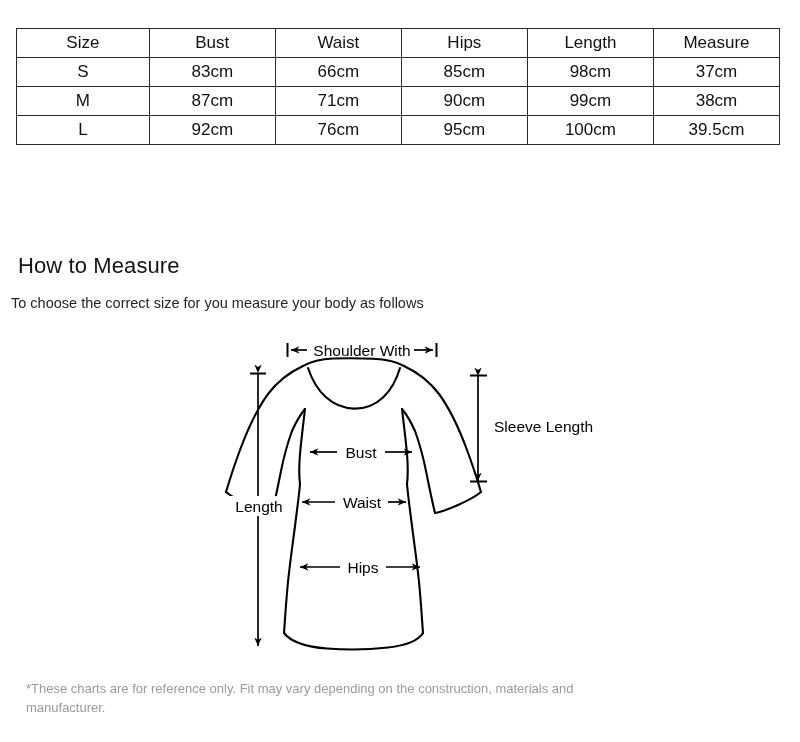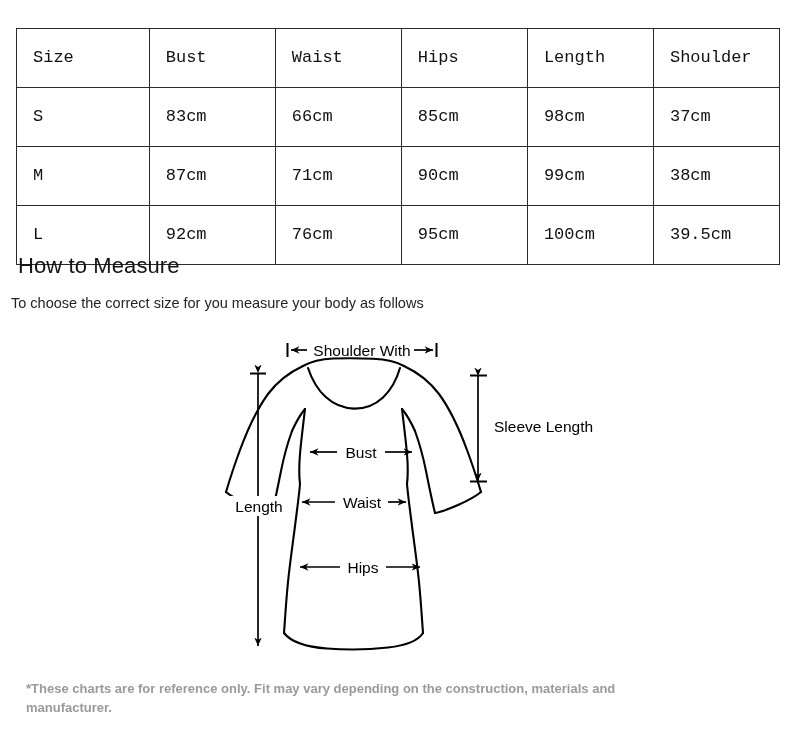--- a/index.html
+++ b/index.html
@@ -25,28 +25,28 @@
     width: 764px;
   }
   table.size-table {
     border-collapse: collapse;
     width: 100%;
     table-layout: fixed;
   }
   table.size-table th,
   table.size-table td {
     border: 1px solid #2a2a2a;
-    text-align: left;
+    text-align: center;
     font-size: 17px;
     font-weight: 400;
     color: #111111;
     height: 26px;
     line-height: 26px;
-    padding: 16px;
-    font-family: Liberation Mono, monospace;
+    padding: 1px;
+    font-family: Liberation Sans, sans-serif;
     background: #ffffff;
     white-space: nowrap;
   }
   table.size-table th {
     font-weight: 400;
   }
   table.size-table col.c-size    { width: 17.4%; }
   table.size-table col.c-rest    { width: 16.52%; }
 
   
@@ -81,21 +81,20 @@
 
   
   .footnote {
     position: absolute;
     left: 26px;
     top: 680px;
     width: 600px;
     font-size: 13px;
     line-height: 1.45;
     color: #9a9a9a;
-    font-weight: bold;
   }
 </style>
 </head>
 <body>
 
 <div class="size-table-wrap">
   <table class="size-table">
     <colgroup>
       <col class="c-size">
         <col class="c-rest">
@@ -104,21 +103,21 @@
         <col class="c-rest">
         <col class="c-rest">
     </colgroup>
     <thead>
       <tr>
         <th>Size</th>
         <th>Bust</th>
         <th>Waist</th>
         <th>Hips</th>
         <th>Length</th>
-        <th>Shoulder</th>
+        <th>Measure</th>
       </tr>
     </thead>
     <tbody>
       <tr>
         <td>S</td>
         <td>83cm</td>
         <td>66cm</td>
         <td>85cm</td>
         <td>98cm</td>
         <td>37cm</td>

